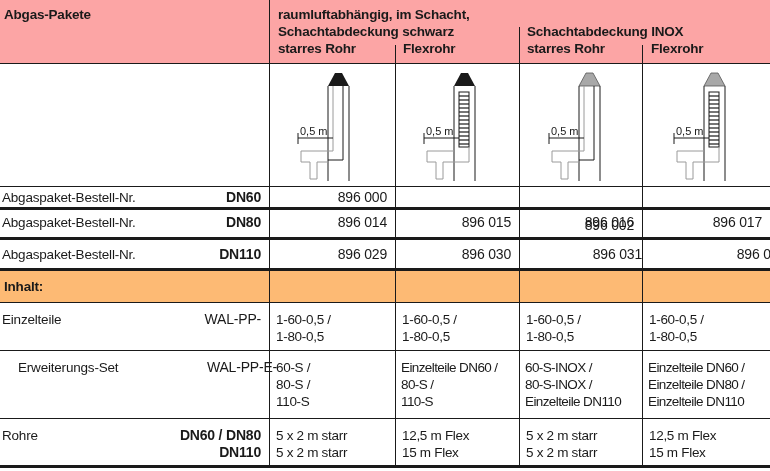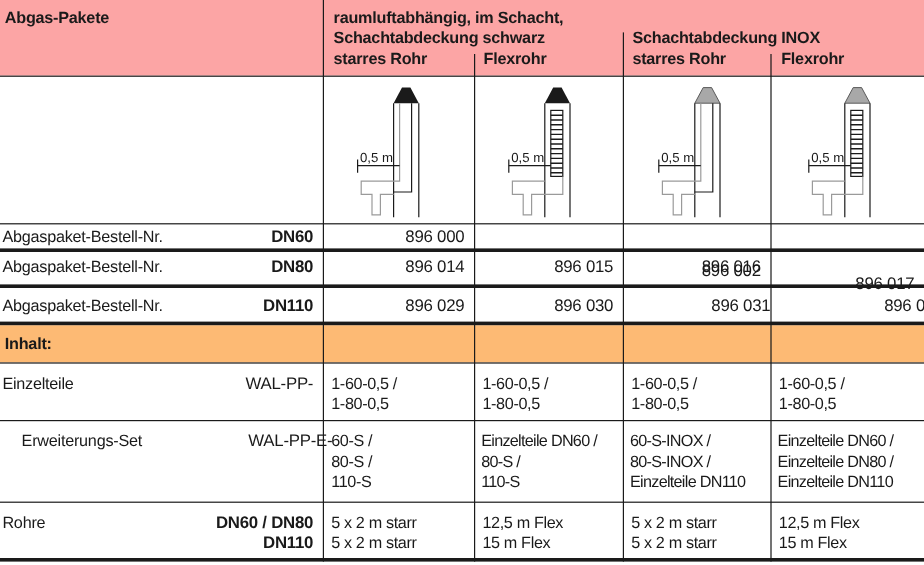--- a/index.html
+++ b/index.html
@@ -136,21 +136,21 @@
     </div>
     <div class="cell txt" style="left:269px;width:126px;">
         <span class="num" style="top:4px;">896 014</span>
       </div>
     <div class="cell txt" style="left:395px;width:124px;">
         <span class="num" style="top:4px;">896 015</span>
       </div>
     <div class="cell txt" style="left:519px;width:123px;">
         <span class="num" style="top:4px;">896 016</span>
       </div>
-    <div class="cell txt" style="left:642px;width:128px;margin-top:14px;">
+    <div class="cell txt" style="left:642px;width:128px;">
         <span class="num" style="top:4px;">896 017</span>
       </div>
   </div>
 
   <div class="row" style="top:240px;height:28px;">
     <div class="cell txt" style="left:0;width:269px;">
       <span class="lbl" style="top:6px;">Abgaspaket-Bestell-Nr.</span>
       <span class="dn" style="top:6px;">DN110</span>
     </div>
     <div class="cell txt" style="left:269px;width:126px;">

